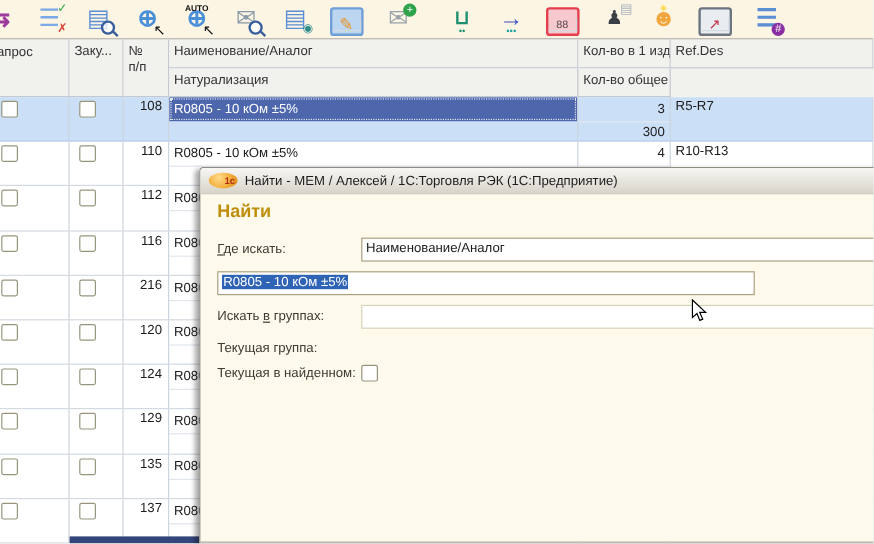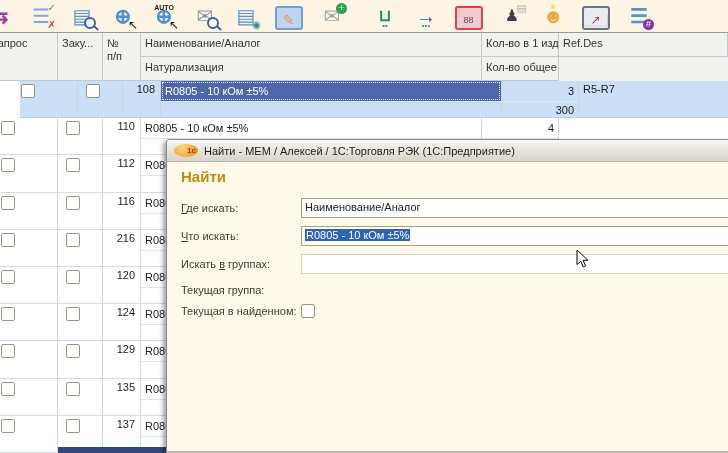--- a/index.html
+++ b/index.html
@@ -30,21 +30,21 @@
   
   .thead{display:grid;grid-template-columns:58px 45px 38px 341px 77px 169px;
          grid-template-rows:24px 24px;background:#F1F1EE;}
   .hc{border-right:1px solid #c3c9d1;border-bottom:1px solid #c3c9d1;
       font-size:11px;color:#333;padding:4px 3px 0 4px;overflow:hidden;white-space:nowrap;background:#F1F1EE;}
   .hc.span2{grid-row:span 2;}
   .hc.cut{text-indent:-13px;}
   .hc .ln{display:block;line-height:13px;}
   .tbody{position:relative;}
   .trow{display:grid;grid-template-columns:58px 45px 38px 341px 77px 169px;height:37.2px;}
-  .trow.sel{background:var(--sel-row,#CBDFF7);margin-left:20px;}
+  .trow.sel{background:var(--sel-row,#CBDFF7);}
   .c{border-right:1px solid #ccd4dd;border-bottom:1px solid #d3dae2;overflow:hidden;
      font-size:11px;white-space:nowrap;}
   .c.num{text-align:right;padding:2px 5px 0 0;}
   .c .l1{height:19px;line-height:18px;padding:1px 4px 0 4px;}
   .c .l2{height:17px;line-height:16px;padding:0 4px;}
   .c4 .l1,.c5 .l1{border-bottom:1px solid #e2e7ee;}
   .c5 .l1,.c5 .l2{text-align:right;}
   .c6{padding:2px 0 0 4px;}
   .c1{padding:3px 0 0 1px;}
   .c2{padding:3px 0 0 8px;}
@@ -145,20 +145,21 @@
         <div class="c c2"><span class="cb"></span></div>
         <div class="c num c3">110</div>
         <div class="c c4">
           <div class="l1">R0805 - 10 кОм ±5%</div>
           <div class="l2"></div>
         </div>
         <div class="c c5">
           <div class="l1">4</div>
           <div class="l2"></div>
         </div>
+        <div class="c c6">R10-R13</div>
       </div>
       <div class="trow">
         <div class="c c1"><span class="cb"></span></div>
         <div class="c c2"><span class="cb"></span></div>
         <div class="c num c3">112</div>
         <div class="c c4">
           <div class="l1">R0805 - 10 кОм ±5%</div>
           <div class="l2"></div>
         </div>
         <div class="c c5">
@@ -275,21 +276,20 @@
       <span class="dtitle">Найти - MEM / Алексей / 1С:Торговля РЭК  (1С:Предприятие)</span>
     </div>
     <div class="dbody">
       <div class="dheading">Найти</div>
       <div id="dform">
           <div class="frow">
             <span class="flabel"><u>Г</u>де искать:</span>
             <div class="ffield">Наименование/Аналог</div>
           </div>
           <div class="frow">
-            <span class="flabel"><u>Ч</u>то искать:</span>
             <div class="ffield"><span class="selval">R0805 - 10 кОм ±5%</span></div>
           </div>
           <div class="frow">
             <span class="flabel">Искать <u>в</u> группах:</span>
             <div class="ffield dis"></div>
           </div>
           <div class="frow short">
             <span class="flabel">Текущая группа:</span>
           </div>
           <div class="frow">

